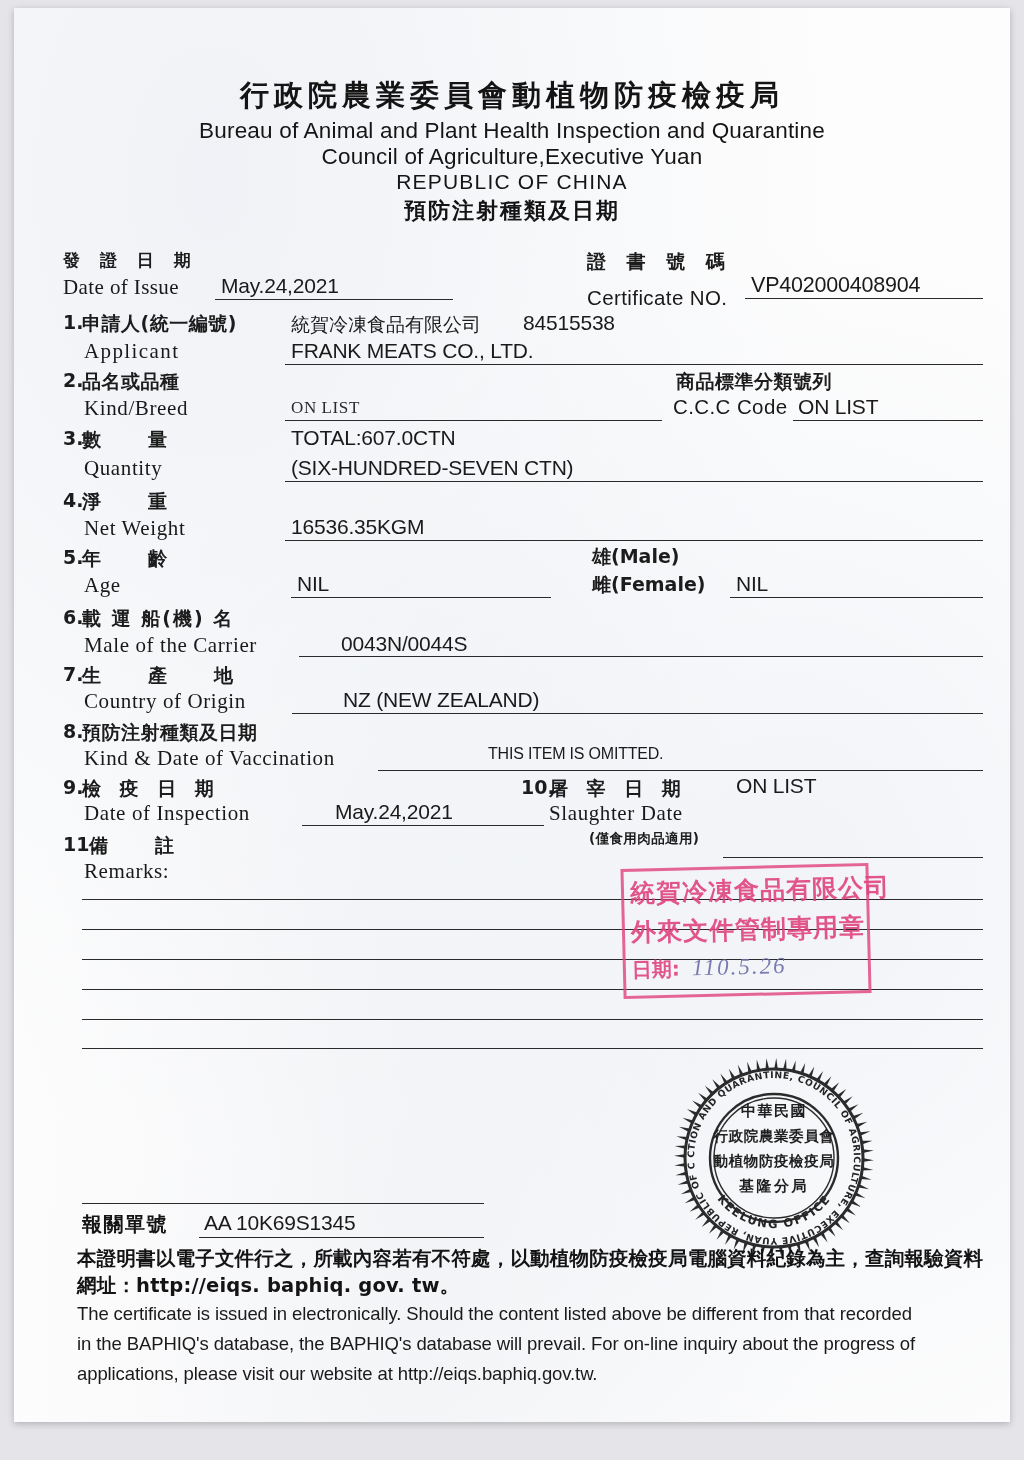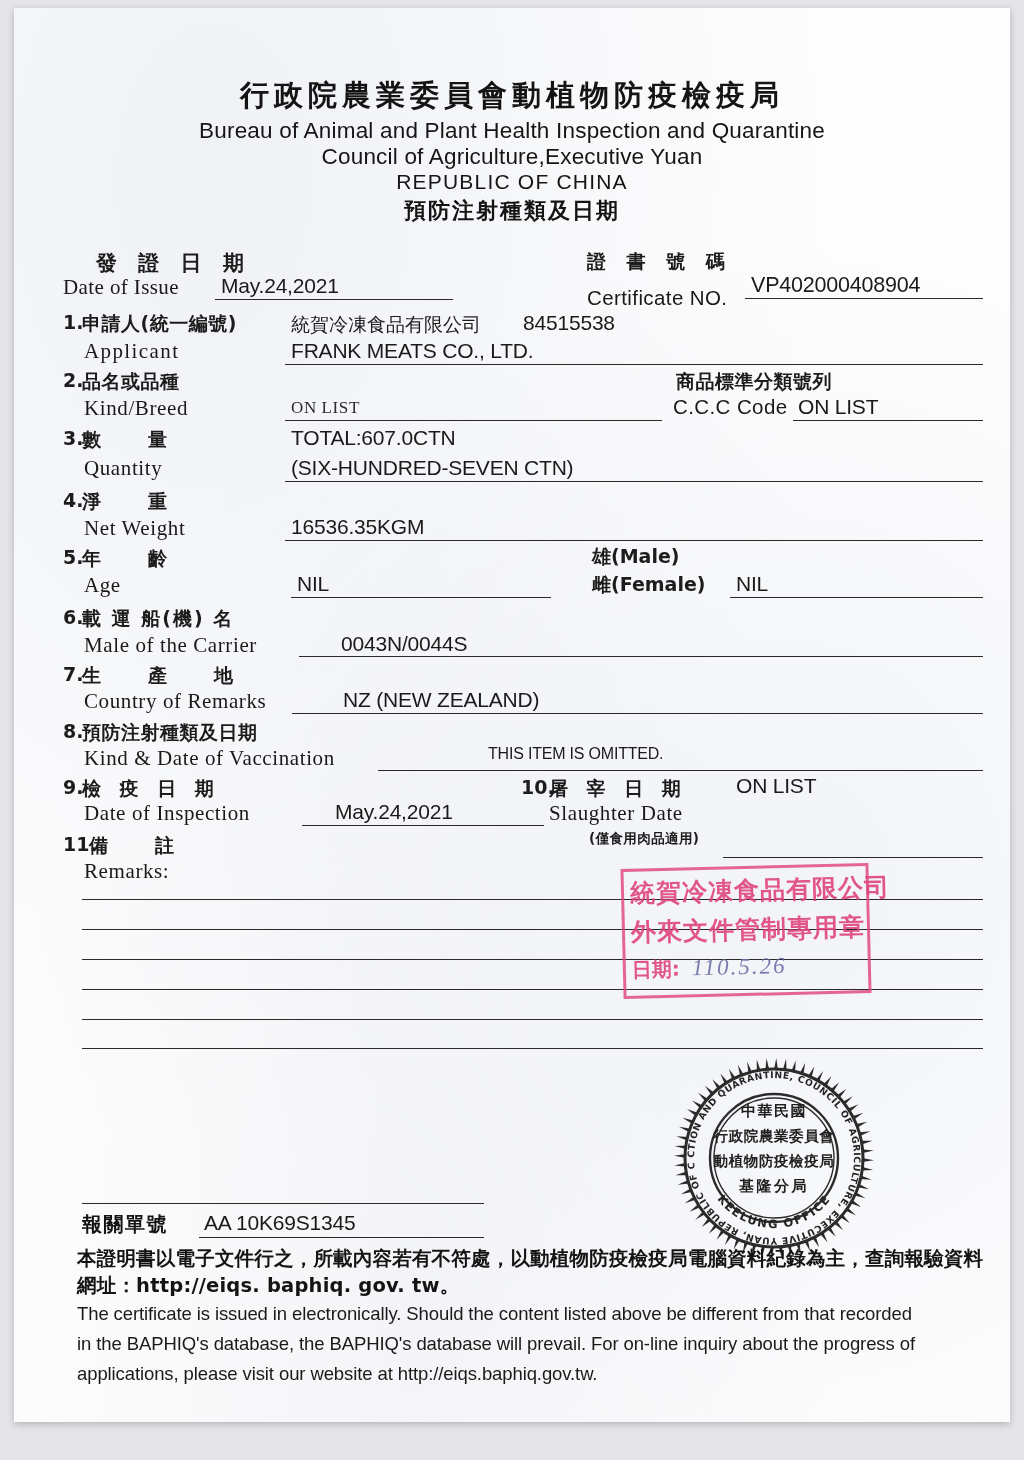--- a/index.html
+++ b/index.html
@@ -159,21 +159,21 @@
 <div id="scan">
   <div id="paper">
     <div id="sheet">
 
       <div class="hd-cjk" style="top:68px;font-size:29px;">行政院農業委員會動植物防疫檢疫局</div>
       <div class="hd-en" style="top:110px;font-size:22.5px;">Bureau of Animal and Plant Health Inspection and Quarantine</div>
       <div class="hd-en" style="top:136px;font-size:22.5px;">Council of Agriculture,Executive Yuan</div>
       <div class="hd-en" style="top:162px;font-size:21px;letter-spacing:1.2px;">REPUBLIC OF CHINA</div>
       <div class="hd-cjk" style="top:188px;font-size:22px;letter-spacing:2px;">預防注射種類及日期</div>
 
-      <div class="abs cjk" style="left:49px;top:241px;font-size:21px;letter-spacing:7px;margin-left:33px;">發 證 日 期</div>
+      <div class="abs cjk" style="left:49px;top:241px;font-size:17px;letter-spacing:7px;">發 證 日 期</div>
       <div class="abs lbl-en" style="left:49px;top:267px;font-size:21px;">Date of Issue</div>
       <div class="abs val" style="left:207px;top:266px;font-size:21px;">May.24,2021</div>
       <div class="rule" style="left:201px;top:291px;width:238px;"></div>
 
       <div class="abs cjk" style="left:573px;top:241px;font-size:19px;letter-spacing:7px;">證 書 號 碼</div>
       <div class="abs lbl-en" style="left:573px;top:266px;font-size:20.5px;font-family:'Liberation Sans',sans-serif;margin-top:12px;">Certificate NO.</div>
       <div class="abs val" style="left:737px;top:265px;font-size:21.5px;">VP402000408904</div>
       <div class="rule" style="left:731px;top:290px;width:238px;"></div>
 
       <div class="abs cjk" style="left:49px;top:303px;font-size:19px;">1.</div>
@@ -220,21 +220,21 @@
       <div class="rule" style="left:716px;top:589px;width:253px;"></div>
 
       <div class="abs cjk" style="left:49px;top:598px;font-size:19px;">6.</div>
       <div class="abs cjk" style="left:68px;top:598px;font-size:19px;letter-spacing:2px;">載 運 船(機) 名</div>
       <div class="abs lbl-en" style="left:70px;top:625px;font-size:21px;letter-spacing:.6px;">Male of the Carrier</div>
       <div class="abs val" style="left:327px;top:624px;font-size:21px;">0043N/0044S</div>
       <div class="rule" style="left:285px;top:648px;width:684px;"></div>
 
       <div class="abs cjk" style="left:49px;top:655px;font-size:19px;">7.</div>
       <div class="abs cjk" style="left:68px;top:655px;font-size:19px;letter-spacing:3px;">生　　產　　地</div>
-      <div class="abs lbl-en" style="left:70px;top:681px;font-size:21px;letter-spacing:.6px;">Country of Remarks</div>
+      <div class="abs lbl-en" style="left:70px;top:681px;font-size:21px;letter-spacing:.6px;">Country of Origin</div>
       <div class="abs val" style="left:329px;top:680px;font-size:21px;">NZ (NEW ZEALAND)</div>
       <div class="rule" style="left:278px;top:705px;width:691px;"></div>
 
       <div class="abs cjk" style="left:49px;top:712px;font-size:19px;">8.</div>
       <div class="abs cjk" style="left:68px;top:712px;font-size:19px;letter-spacing:.5px;">預防注射種類及日期</div>
       <div class="abs lbl-en" style="left:70px;top:738px;font-size:21px;letter-spacing:.6px;">Kind &amp; Date of Vaccination</div>
       <div class="abs val" style="left:474px;top:737px;font-size:16px;">THIS ITEM IS OMITTED.</div>
       <div class="rule" style="left:364px;top:762px;width:605px;"></div>
 
       <div class="abs cjk" style="left:49px;top:768px;font-size:19px;">9.</div>

